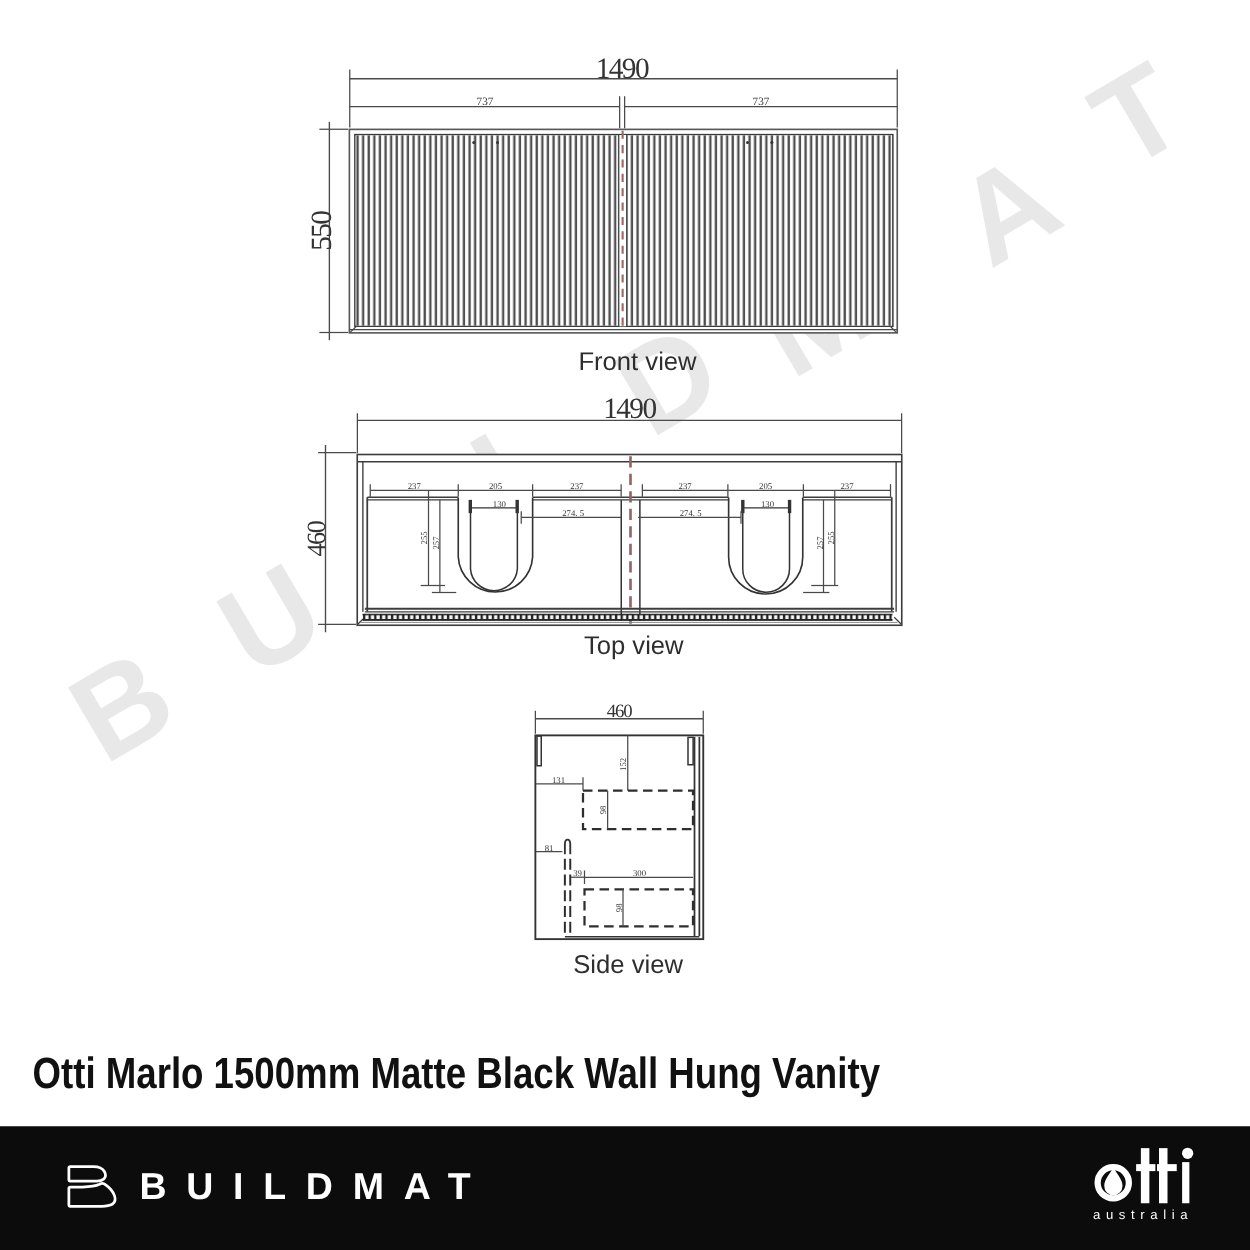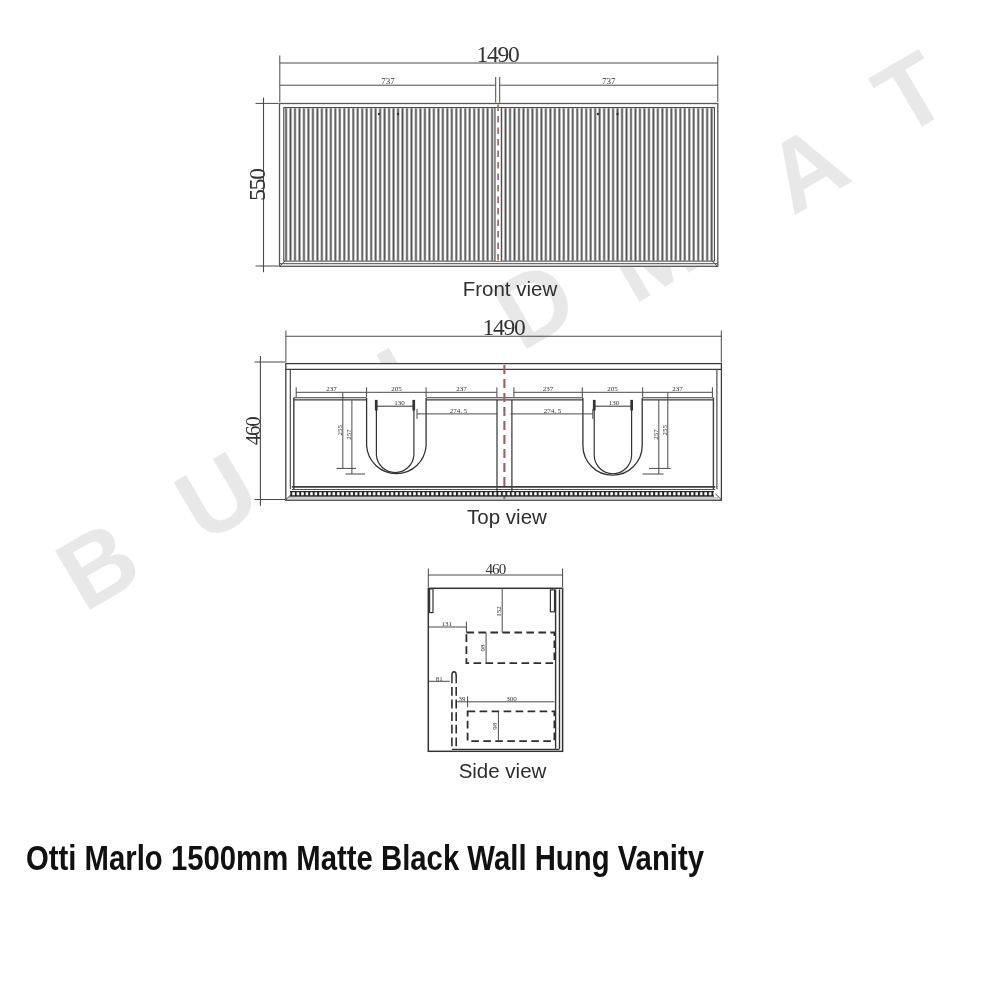--- a/index.html
+++ b/index.html
@@ -266,13 +266,38 @@
   <text x="0" y="0" transform="translate(497.3 726.2) rotate(-90)" text-anchor="middle" font-size="7">98</text>
 
   <line x1="451.9" y1="749.4" x2="559.5" y2="749.4" stroke="#333333" stroke-width="1.2"></line>
 
   <text x="502.5" y="778.3" text-anchor="middle" font-size="20.5" class="lbl">Side view</text>
 </g>
 
 <text x="26" y="870" textLength="678" lengthAdjust="spacingAndGlyphs" style="font-family:'Liberation Sans',sans-serif;font-weight:700;font-size:35px;fill:#111111;">Otti Marlo 1500mm Matte Black Wall Hung Vanity</text>
 </svg>
 
+<div style="position:absolute;left:0;top:901px;width:1000px;height:99px;background:#0c0c0c;">
+<svg width="1000" height="99" viewBox="0 901 1000 99" xmlns="http://www.w3.org/2000/svg">
+
+  <path d="M56.2,949.6 H66 Q75.5,949.4 79.6,947.4 Q82.3,946 84.3,947.7 Q89.6,951.4 91.5,956.3 Q93.2,960.9 90.1,963.2 Q87.1,965 81.4,965 H56.2 Q55.1,965 55.1,963.8 V950.8 Q55.1,949.6 56.2,949.6 Z" fill="#0c0c0c" stroke="#ffffff" stroke-width="2.2"></path>
+
+  <path d="M56.3,933.3 H74.8 Q81.3,933.3 83.5,937.2 Q85.6,940.9 82.9,943.3 Q80.9,944.9 76.8,944.8 H56.3 Q55.1,944.8 55.1,943.6 V934.5 Q55.1,933.3 56.3,933.3 Z" fill="#0c0c0c" stroke="#ffffff" stroke-width="2.2"></path>
+
+  <text x="111.5" y="959.5" style="font-family:'Liberation Sans',sans-serif;font-weight:700;font-size:30px;letter-spacing:15.8px;fill:#ffffff;">BUILDMAT</text>
+
+  <circle cx="890.6" cy="946.2" r="12.5" fill="none" stroke="#ffffff" stroke-width="5"></circle>
+
+  <path d="M890.7,934.2 C893.6,939.3 898,943.3 898,948.8 A7.3,7.3 0 1 1 883.4,948.8 C883.4,943.3 887.8,939.3 890.7,934.2 Z" fill="#ffffff"></path>
+
+  <rect x="912.7" y="918.5" width="6.8" height="44.1" fill="#ffffff"></rect>
+  <rect x="908.9" y="931.3" width="15.4" height="5.6" fill="#ffffff"></rect>
+
+  <rect x="927.2" y="918.5" width="6.8" height="44.1" fill="#ffffff"></rect>
+  <rect x="925.6" y="931.3" width="15.8" height="5.6" fill="#ffffff"></rect>
+
+  <rect x="945.7" y="929.7" width="5.8" height="32.9" fill="#ffffff"></rect>
+  <circle cx="950.1" cy="922.6" r="4.5" fill="#ffffff"></circle>
+
+  <text x="874.4" y="975.2" style="font-family:'Liberation Sans',sans-serif;font-weight:400;font-size:10.5px;letter-spacing:4.5px;fill:#ffffff;">australia</text>
+</svg>
 </div>
+</div>
 
 </body></html>

